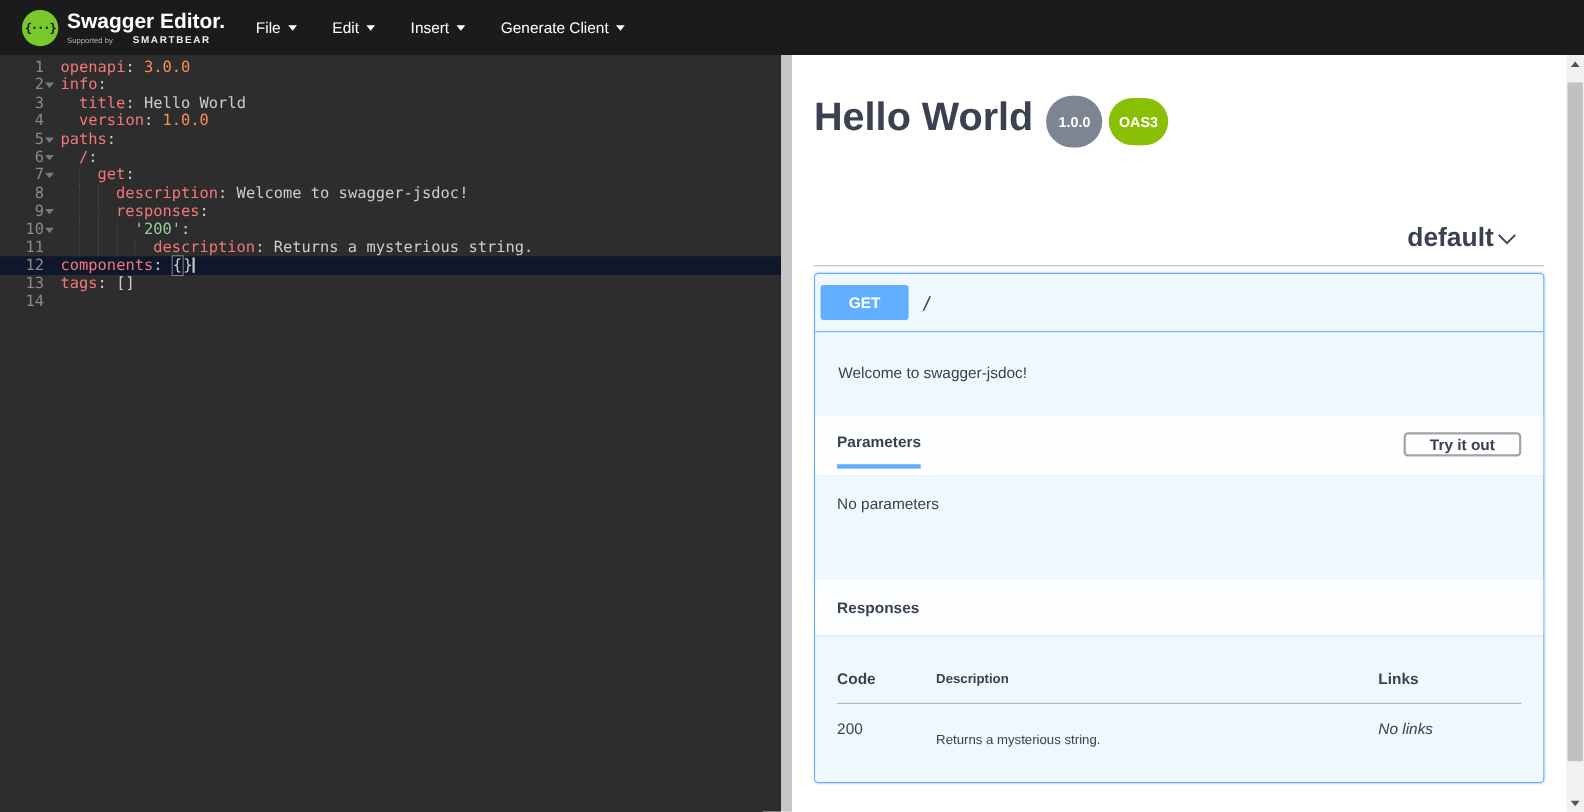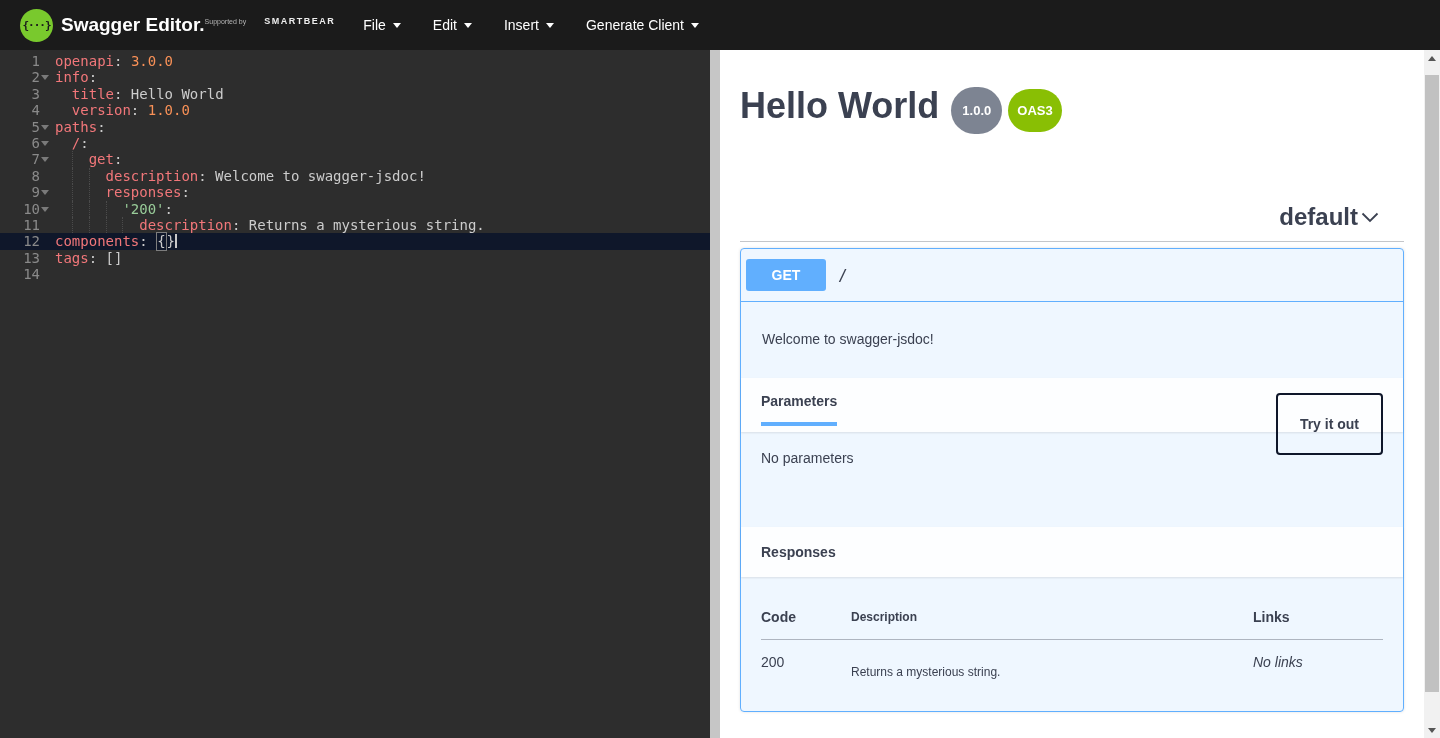--- a/index.html
+++ b/index.html
@@ -5,21 +5,21 @@
   * { margin:0; padding:0; box-sizing:border-box; }
   html,body { width:1440px; height:738px; overflow:hidden; background:#fff;
               font-family:"Liberation Sans", sans-serif; }
 
   
   .topbar { height:50px; background:#1b1b1b; display:flex; align-items:center; padding:0 20px; }
   .brand { display:flex; align-items:center; cursor:pointer; }
   .logo-mark { width:33px; height:33px; border-radius:50%; background:#79c92d; color:#1b1b1b;
                display:flex; align-items:center; justify-content:center;
                font-family:"DejaVu Sans Mono", monospace; font-weight:bold; font-size:11px; letter-spacing:-1px; }
-  .brand-text { margin-left:8px; display:flex; flex-direction:row; }
+  .brand-text { margin-left:8px; display:flex; flex-direction:column; }
   .brand-title { color:#fff; font-size:19px; font-weight:bold; line-height:20px; }
   .brand-sub { font-size:7px; color:#b5b5b5; margin-top:1px; }
   .brand-sub b { color:#eee; font-size:9px; letter-spacing:1.5px; margin-left:18px; }
   .menus { display:flex; margin-left:12px; }
   .menu-item { background:none; border:none; color:#fff; font-size:14px; padding:0 16px;
                height:67px; display:flex; align-items:center; cursor:pointer;
                font-family:"Liberation Sans", sans-serif; }
   .menu-item .tri { margin-left:7px; width:0; height:0; border-left:4px solid transparent;
                     border-right:4px solid transparent; border-top:5px solid #fff; }
 
@@ -70,21 +70,21 @@
   .op-path { margin-left:12px; font-family:"DejaVu Sans Mono", monospace; font-size:16px; color:#3b4151; }
 
   .op-desc { padding:29px 21px 31px; font-size:14px; color:#3b4151; }
 
   .section-white { background:rgba(255,255,255,.85); box-shadow:0 1px 2px rgba(0,0,0,.1); }
   .params-header { height:54px; display:flex; justify-content:space-between;
                    align-items:flex-start; padding:15px 20px 0; }
   .tab-parameters { cursor:pointer; }
   .tab-parameters h4 { font-size:14px; font-weight:bold; color:#3b4151; }
   .tab-parameters .tab-underline { height:4px; background:#61affe; margin-top:13px; width:100%; }
-  .try-btn { background:transparent; border:2px solid #0f172a; border-radius:4px; padding:21px 22px;
+  .try-btn { background:transparent; border:2px solid #a3a3a3; border-radius:4px; padding:1px 22px;
              font-size:14px; font-weight:bold; color:#3b4151; cursor:pointer;
              font-family:"Liberation Sans", sans-serif; }
 
   .params-body { height:95px; padding:18px 20px; font-size:14px; color:#3b4151; }
 
   .responses-header { height:50px; padding:17px 20px; }
   .responses-header h4 { font-size:14px; font-weight:bold; color:#3b4151; }
 
   .responses-body { min-height:134px; padding:16px 20px 24px; }
   .resp-table { width:100%; border-collapse:collapse; }

